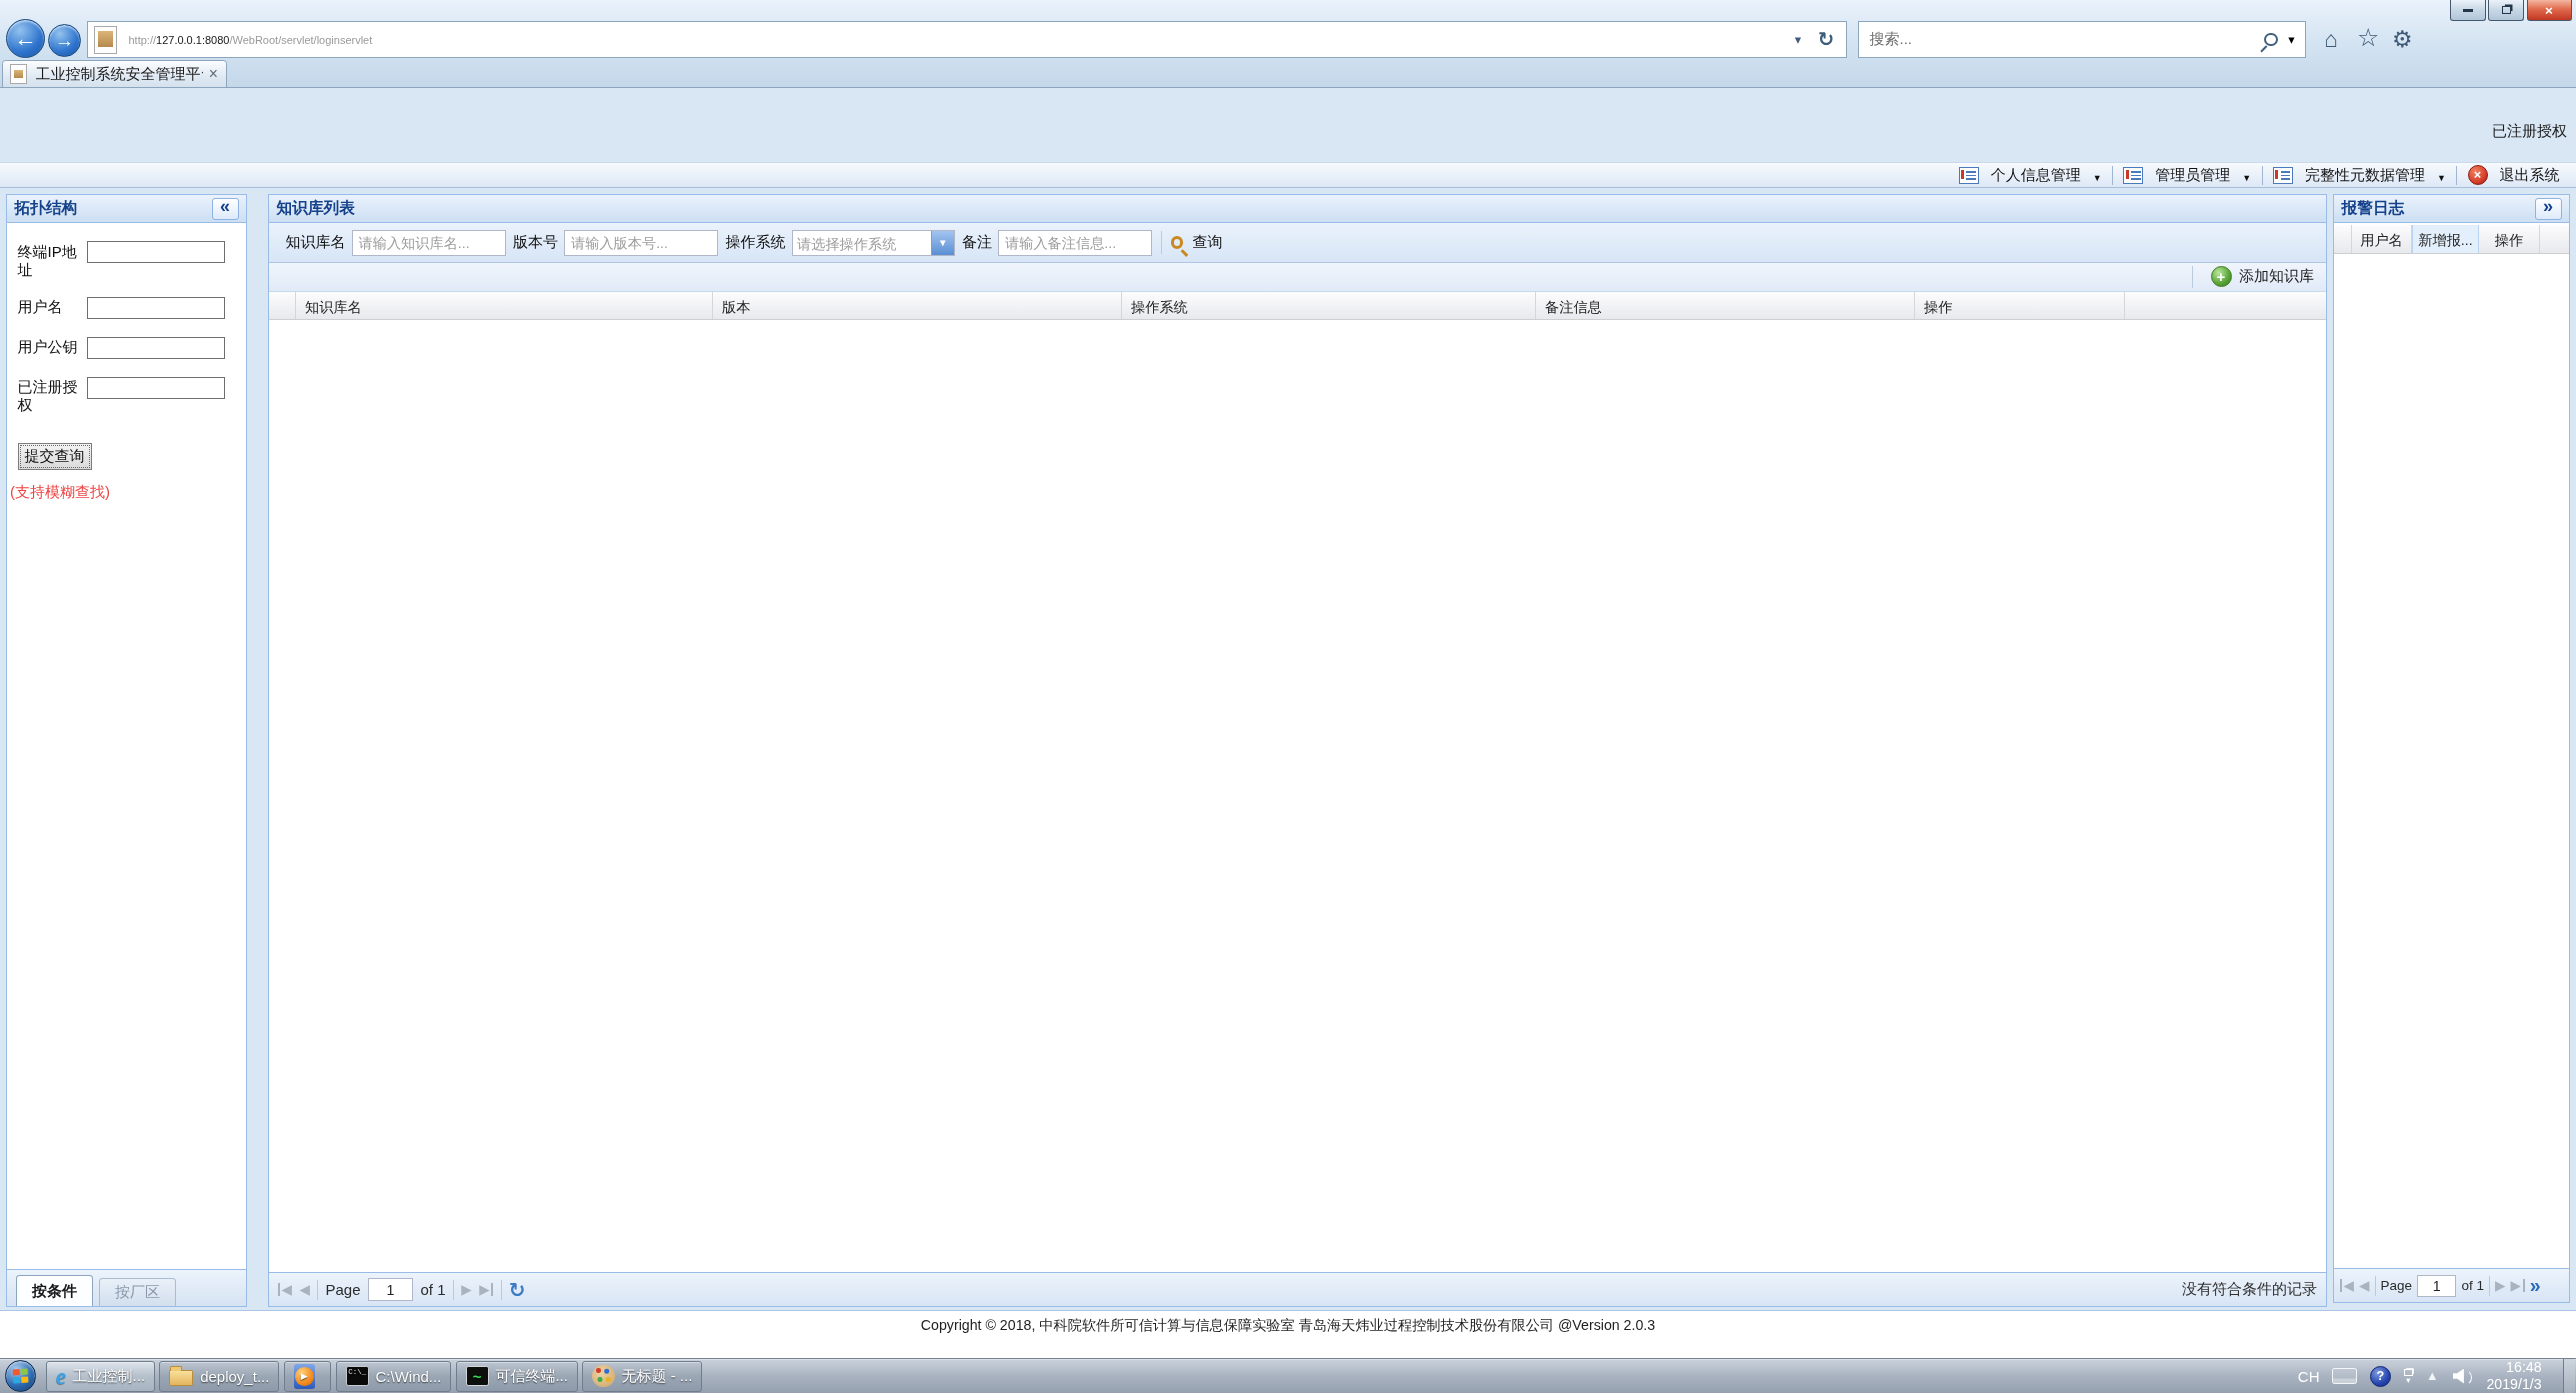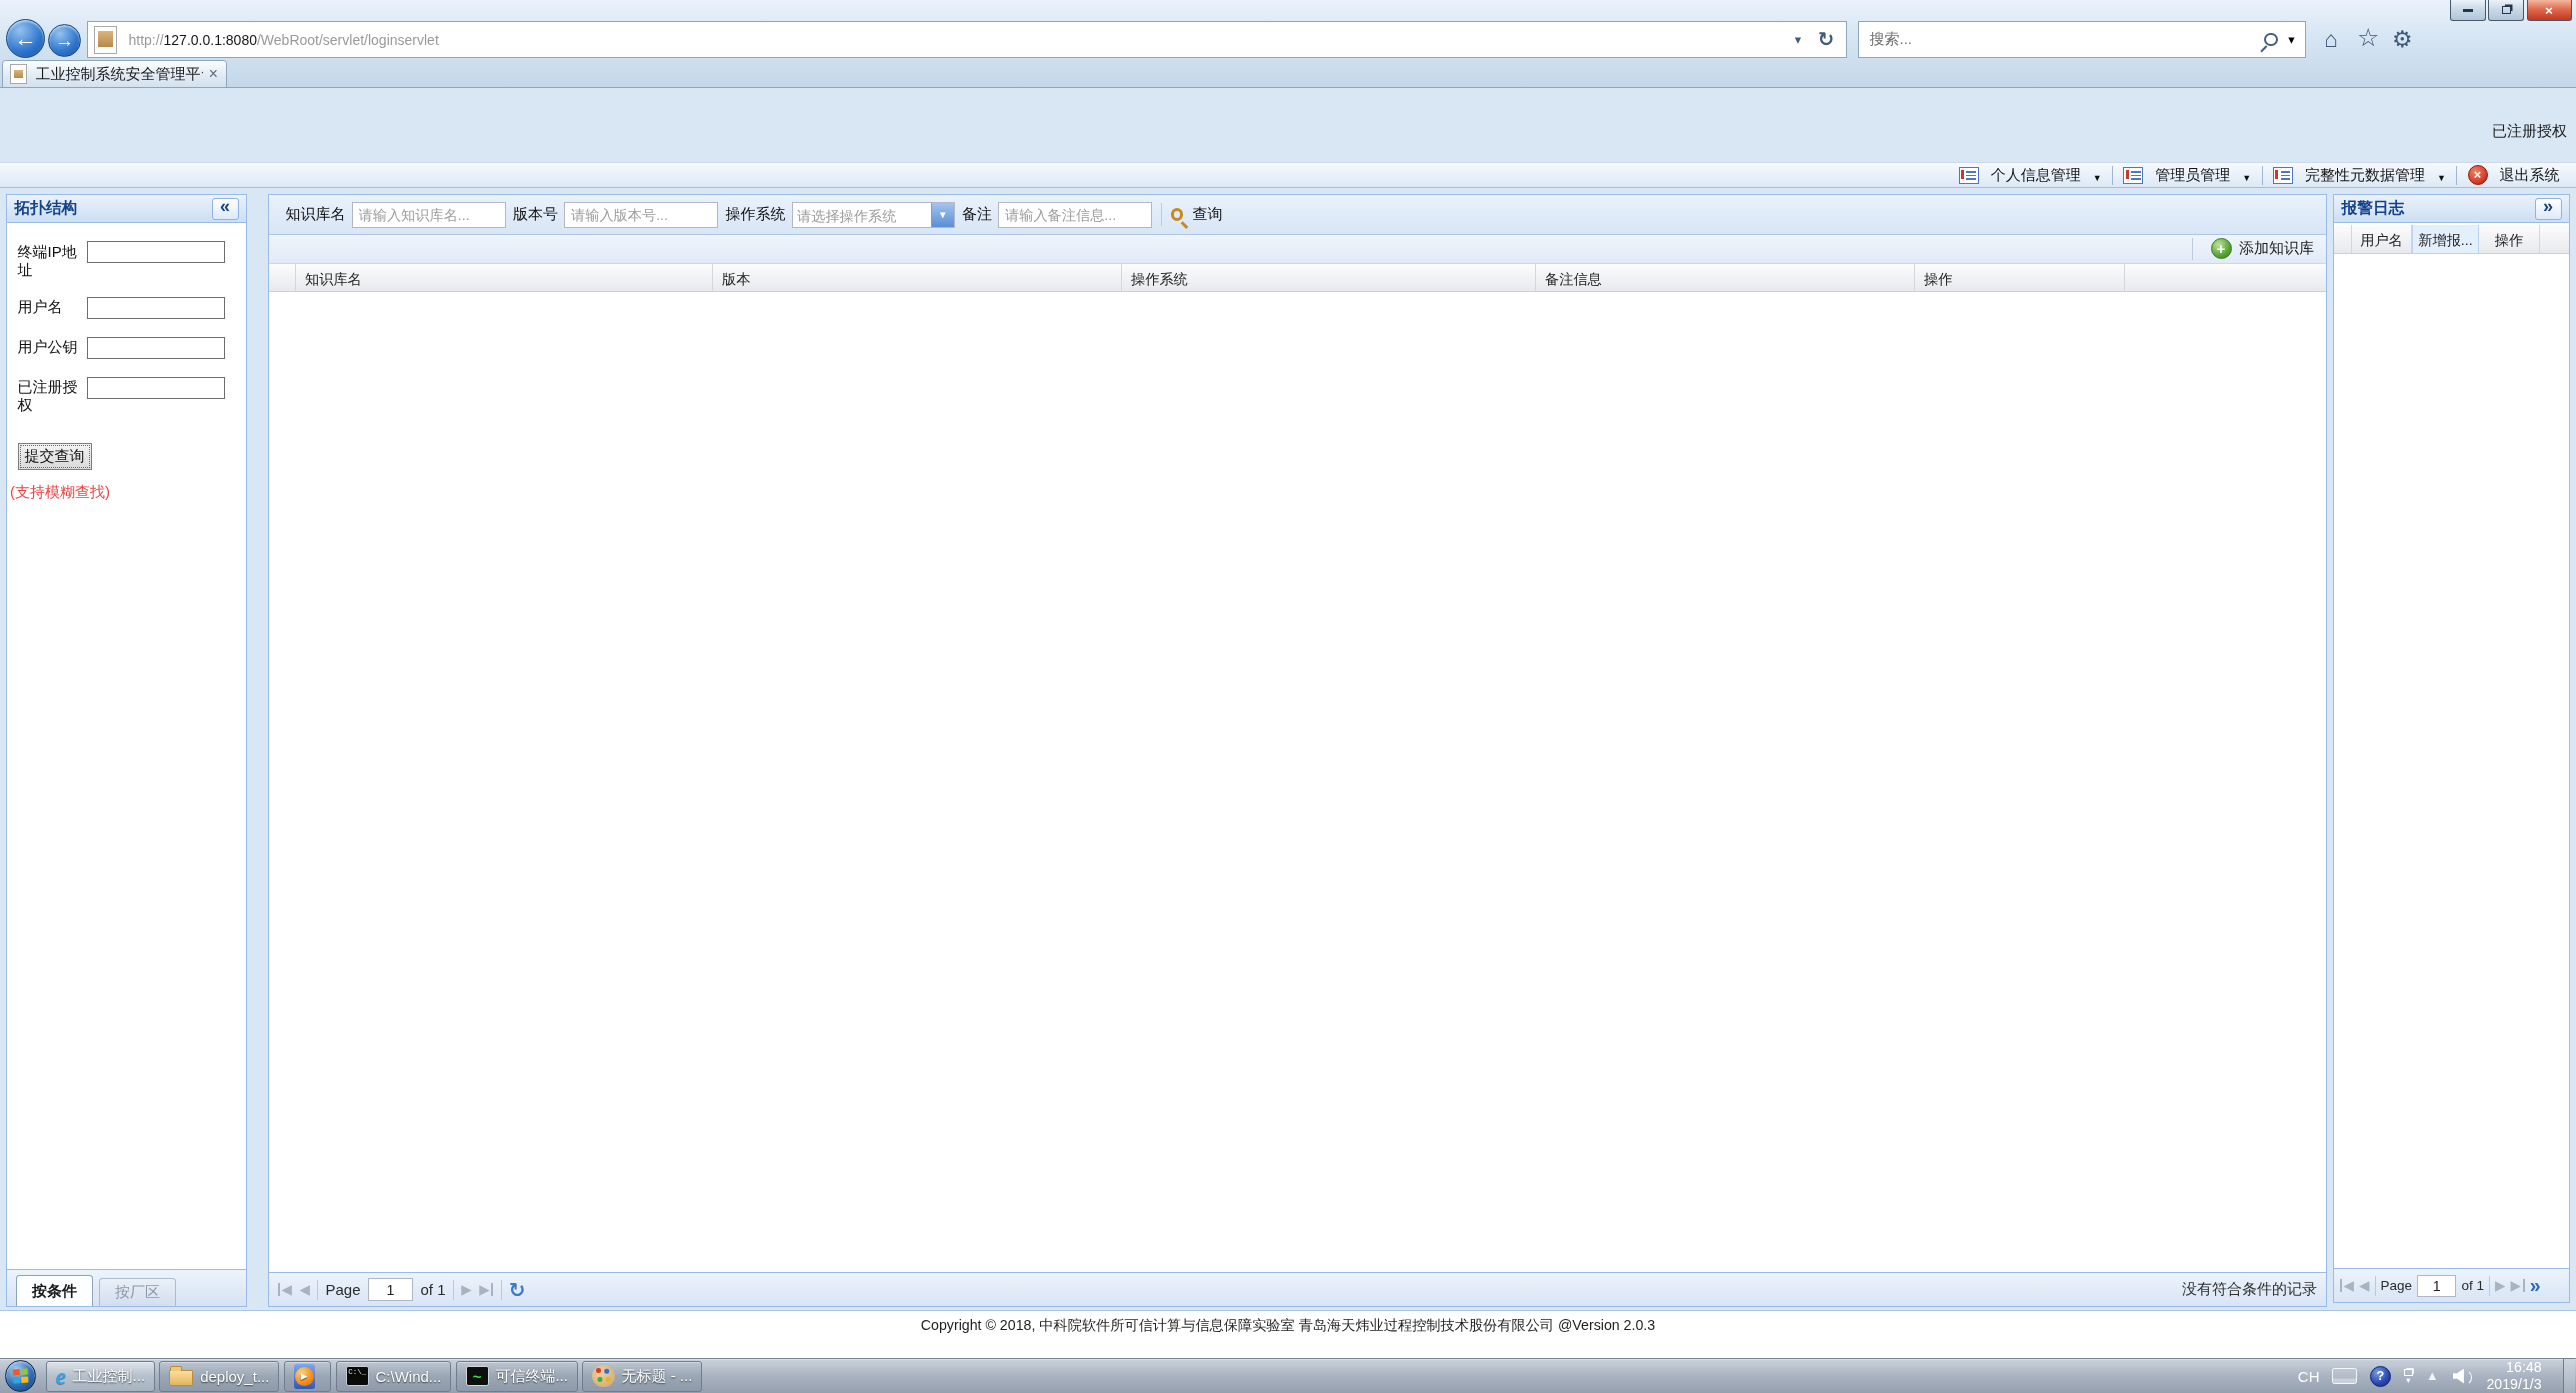--- a/index.html
+++ b/index.html
@@ -20,21 +20,21 @@
  background:radial-gradient(circle at 35% 28%,#93c2ef,#2e74cd 60%,#1b4f9e);border:1.5px solid #17497c;
  box-shadow:inset 0 1.5px 2.2px rgba(255,255,255,.65);}
 .nav-back{left:6px;top:19px;width:39px;height:39px;font-size:22.5px;}
 .nav-fwd{left:48px;top:24px;width:33px;height:33px;font-size:19px;}
 .addr-bar{position:absolute;left:87px;top:21px;width:1760px;height:37px;background:#fff;
  border:0.7px solid #8ea6bb;display:flex;align-items:center;}
 .page-ico{width:22.5px;height:28px;border:0.7px solid #a9a9a9;background:#fdfdfd;position:relative;flex:0 0 auto;}
 .page-ico::after{content:"";position:absolute;left:3px;right:3px;top:4.5px;bottom:5.2px;
  background:linear-gradient(#dcb577,#b5894e);}
 .addr-bar .page-ico{margin:0 12px 0 6px;}
-.url-text{font-size:14px;color:#9a9a9a;white-space:nowrap;}
+.url-text{font-size:11px;color:#9a9a9a;white-space:nowrap;}
 .url-text .host{color:#161616;}
 .addr-right{margin-left:auto;display:flex;align-items:center;gap:16.5px;padding-right:12px;color:#3f5c7a;}
 .caret-sm::before{content:"▾";font-size:12.7px;}
 .refresh-ico::before{content:"↻";font-size:19.5px;font-weight:bold;}
 .search-box{position:absolute;left:1858px;top:21px;width:448px;height:37px;background:#fff;
  border:0.7px solid #8ea6bb;display:flex;align-items:center;padding:0 10.5px;}
 .search-ph{font-size:15px;color:#6e6e6e;}
 .search-right{margin-left:auto;display:flex;align-items:center;gap:10.5px;}
 .magnifier{width:13.5px;height:13.5px;border:2.2px solid #41607e;border-radius:50%;position:relative;}
 .magnifier::after{content:"";position:absolute;width:2.2px;height:7.5px;background:#41607e;
@@ -324,20 +324,23 @@
         <button class="submit-btn">提交查询</button>
         <div class="hint">(支持模糊查找)</div>
       </div>
       <div class="side-tabs">
         <div class="s-tab active">按条件</div>
         <div class="s-tab inactive">按厂区</div>
       </div>
     </div>
 
     <div class="panel" id="main-panel">
+      <div class="panel-hd">
+        <span class="t">知识库列表</span>
+      </div>
       <div class="filter-bar">
         <span class="f-lbl">知识库名</span>
         <input class="flt-input" type="text" placeholder="请输入知识库名..." style="">
         <span class="f-lbl">版本号</span>
         <input class="flt-input" type="text" placeholder="请输入版本号..." style="">
         <span class="f-lbl">操作系统</span>
         <div class="combo">
           <span class="combo-text">请选择操作系统</span>
           <span class="combo-trigger"></span>
         </div>

